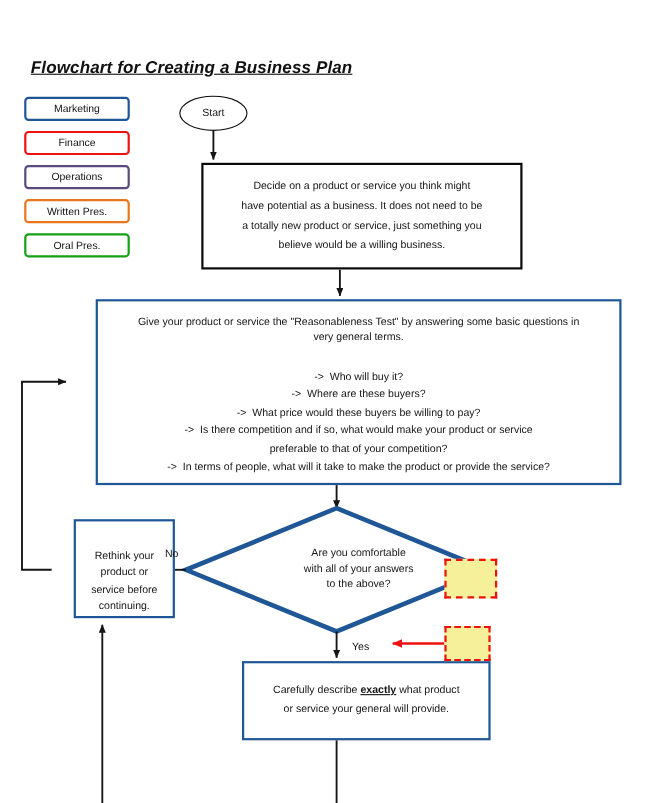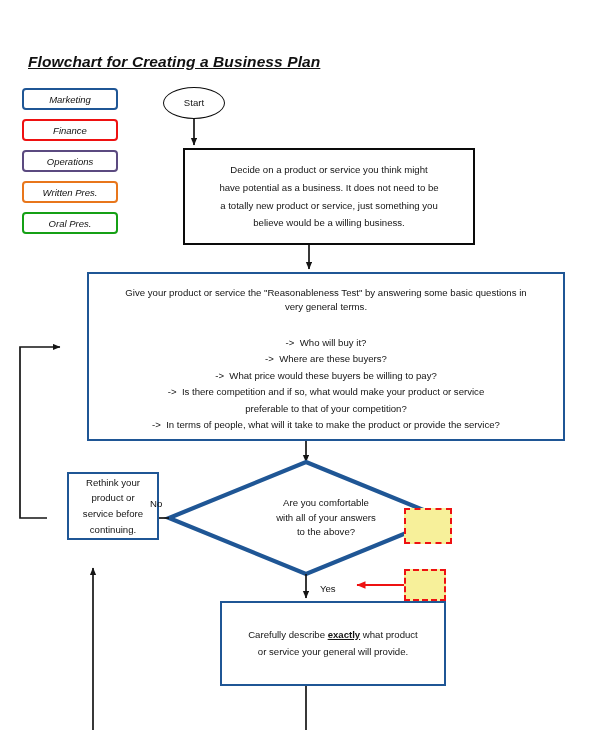--- a/index.html
+++ b/index.html
@@ -29,21 +29,20 @@
     text-decoration: underline;
     color: #111111;
     letter-spacing: 0.1px;
     white-space: nowrap;
   }
   
   #legend {
     position: absolute;
     left: 22px;
     top: 88px;
-    font-style: italic;
   }
   .legend-box {
     width: 96px;
     height: 22px;
     border: 2px solid #000;
     border-radius: 4px;
     background: #ffffff;
     margin-bottom: 9px;
     display: flex;
     align-items: center;
@@ -119,30 +118,31 @@
     font-size: 9.6px;
     line-height: 1.72;
     color: #141414;
   }
   #rt-list li { white-space: pre-wrap; }
 
   #box-rethink {
     left: 47px;
     top: 472px;
     width: 92px;
-    height: 68px;
+    height: 90px;
     border: 2.6px solid #1f5695;
+    align-items: flex-end;
   }
   #box-rethink .node-text { line-height: 1.62; padding: 0 6px; }
 
   #box-describe {
     left: 200px;
     top: 601px;
     width: 226px;
-    height: 85px;
+    height: 72px;
     border: 2.6px solid #1f5695;
   }
   #box-describe .node-text { line-height: 1.75; }
   .emph { font-weight: bold; text-decoration: underline; }
 
   
   #svg-layer {
     position: absolute;
     left: 0; top: 0;
     width: 600px; height: 730px;

